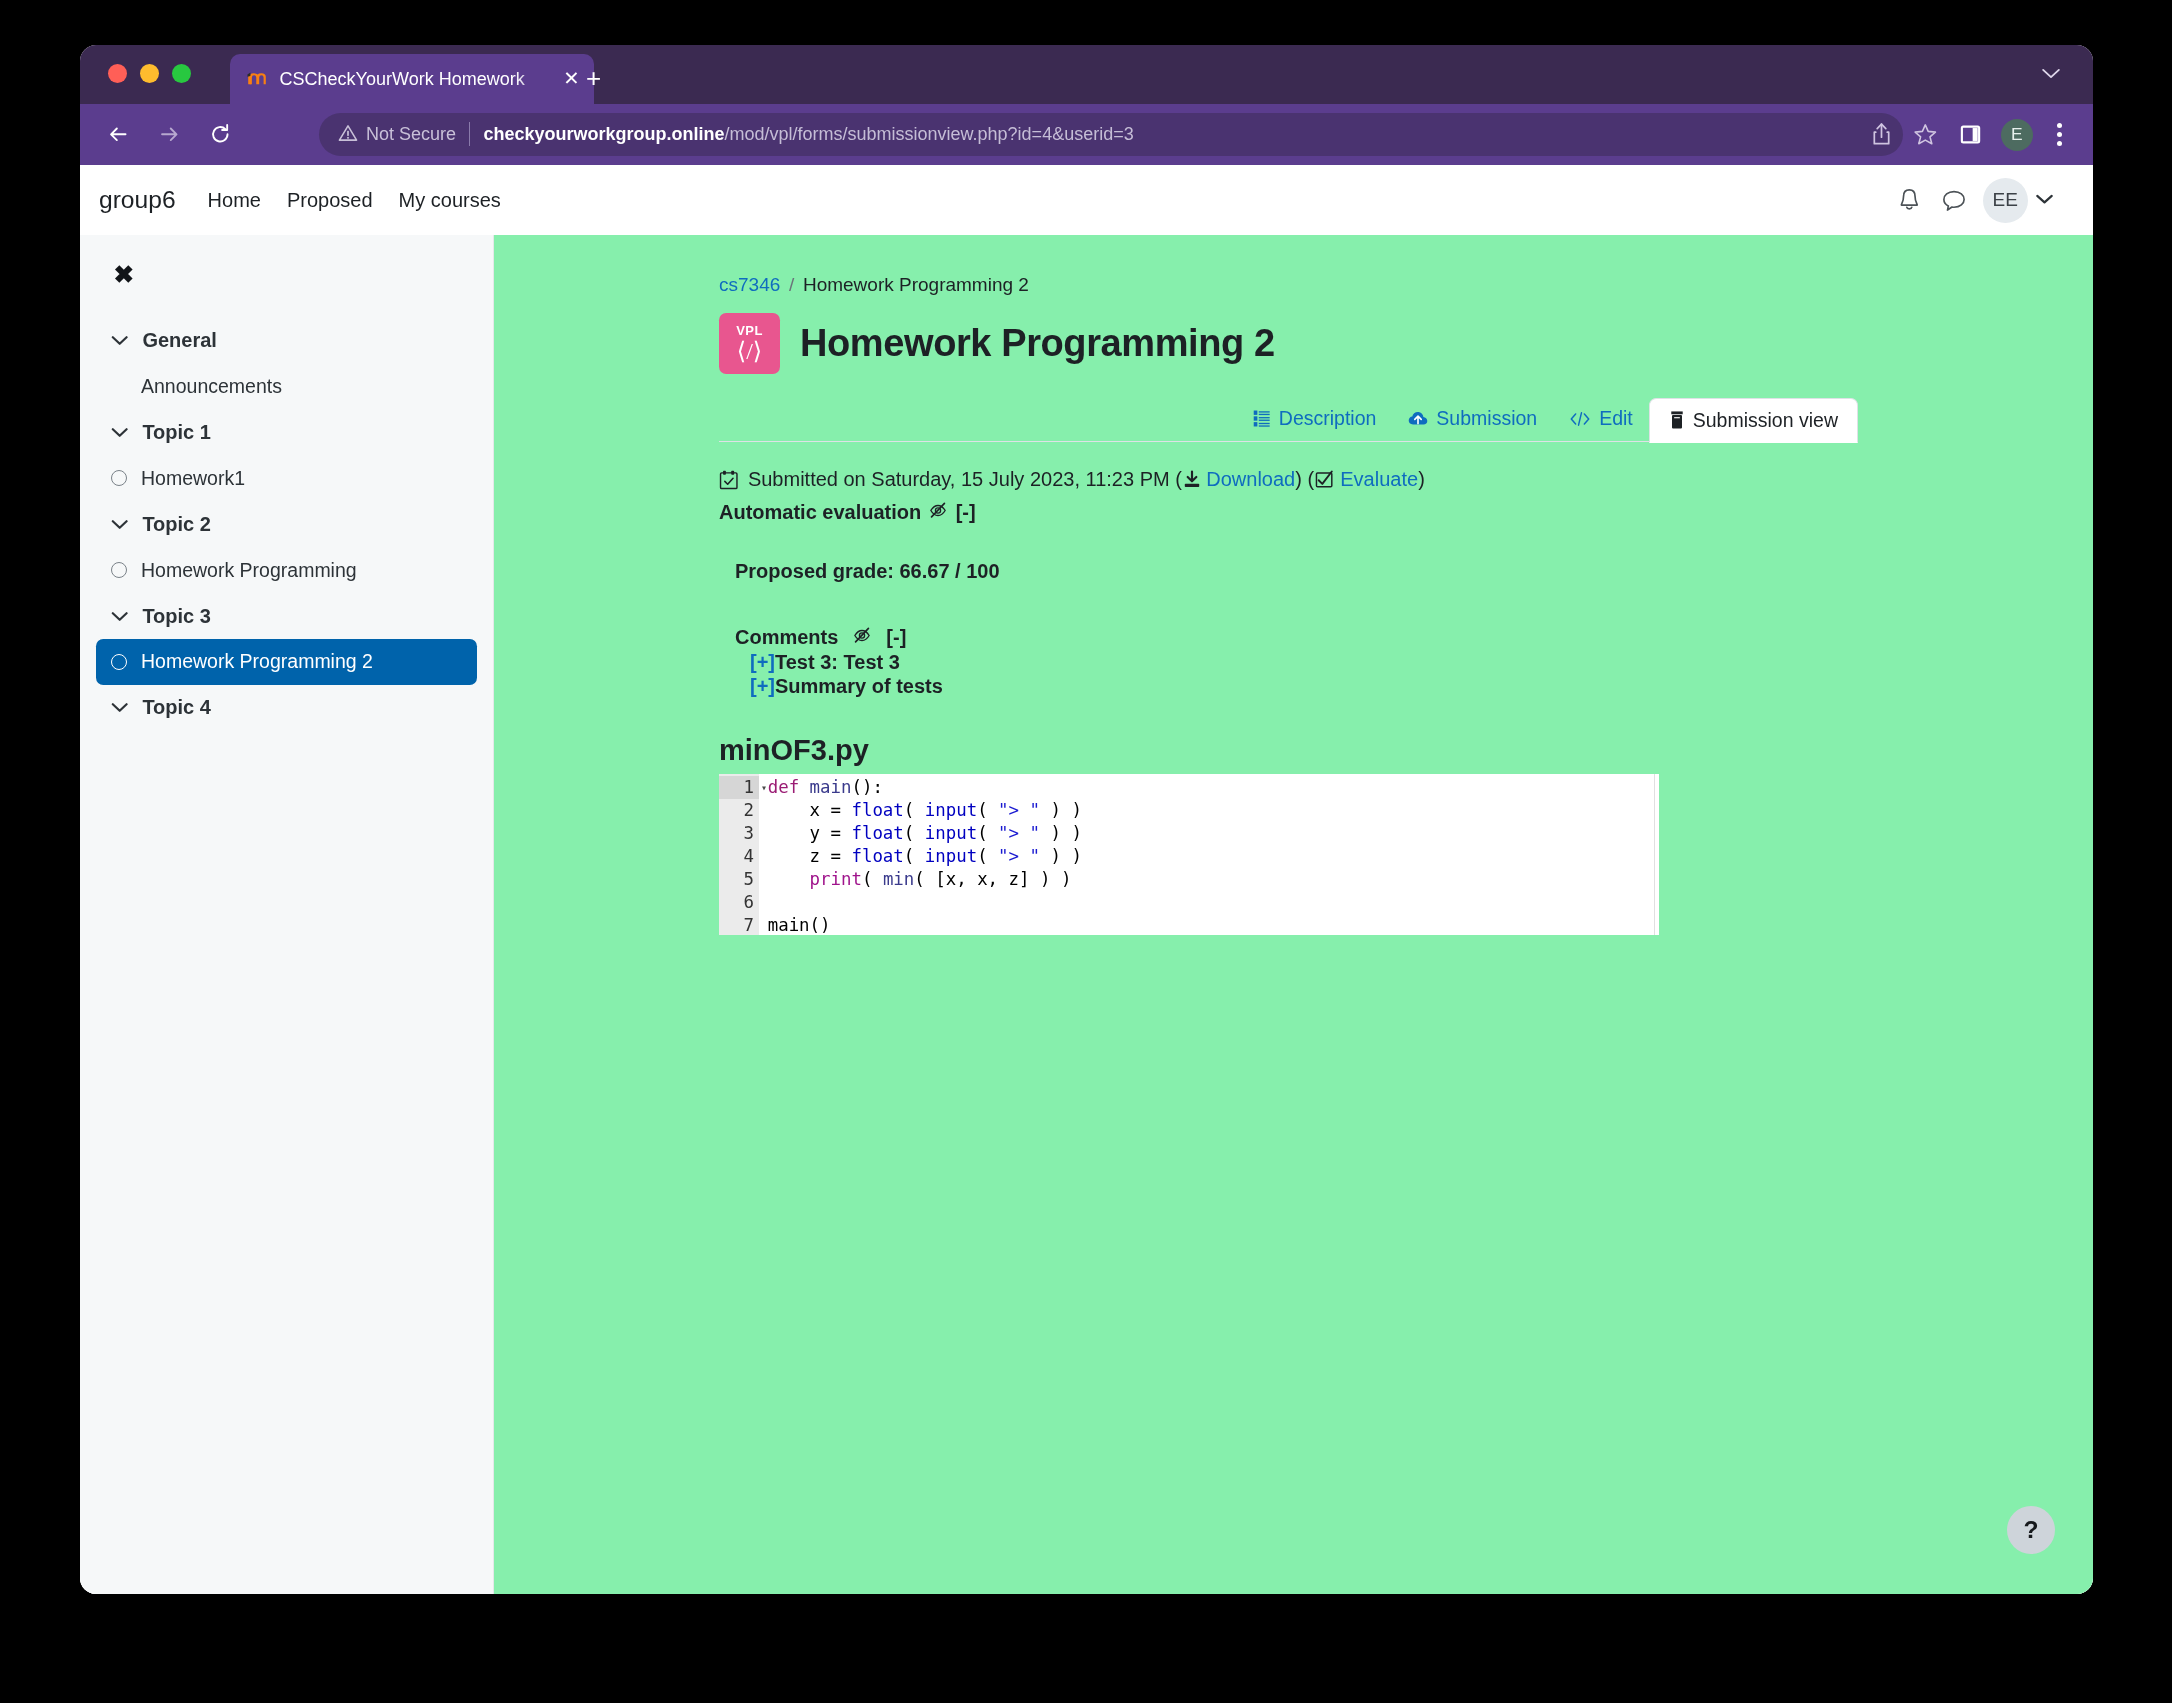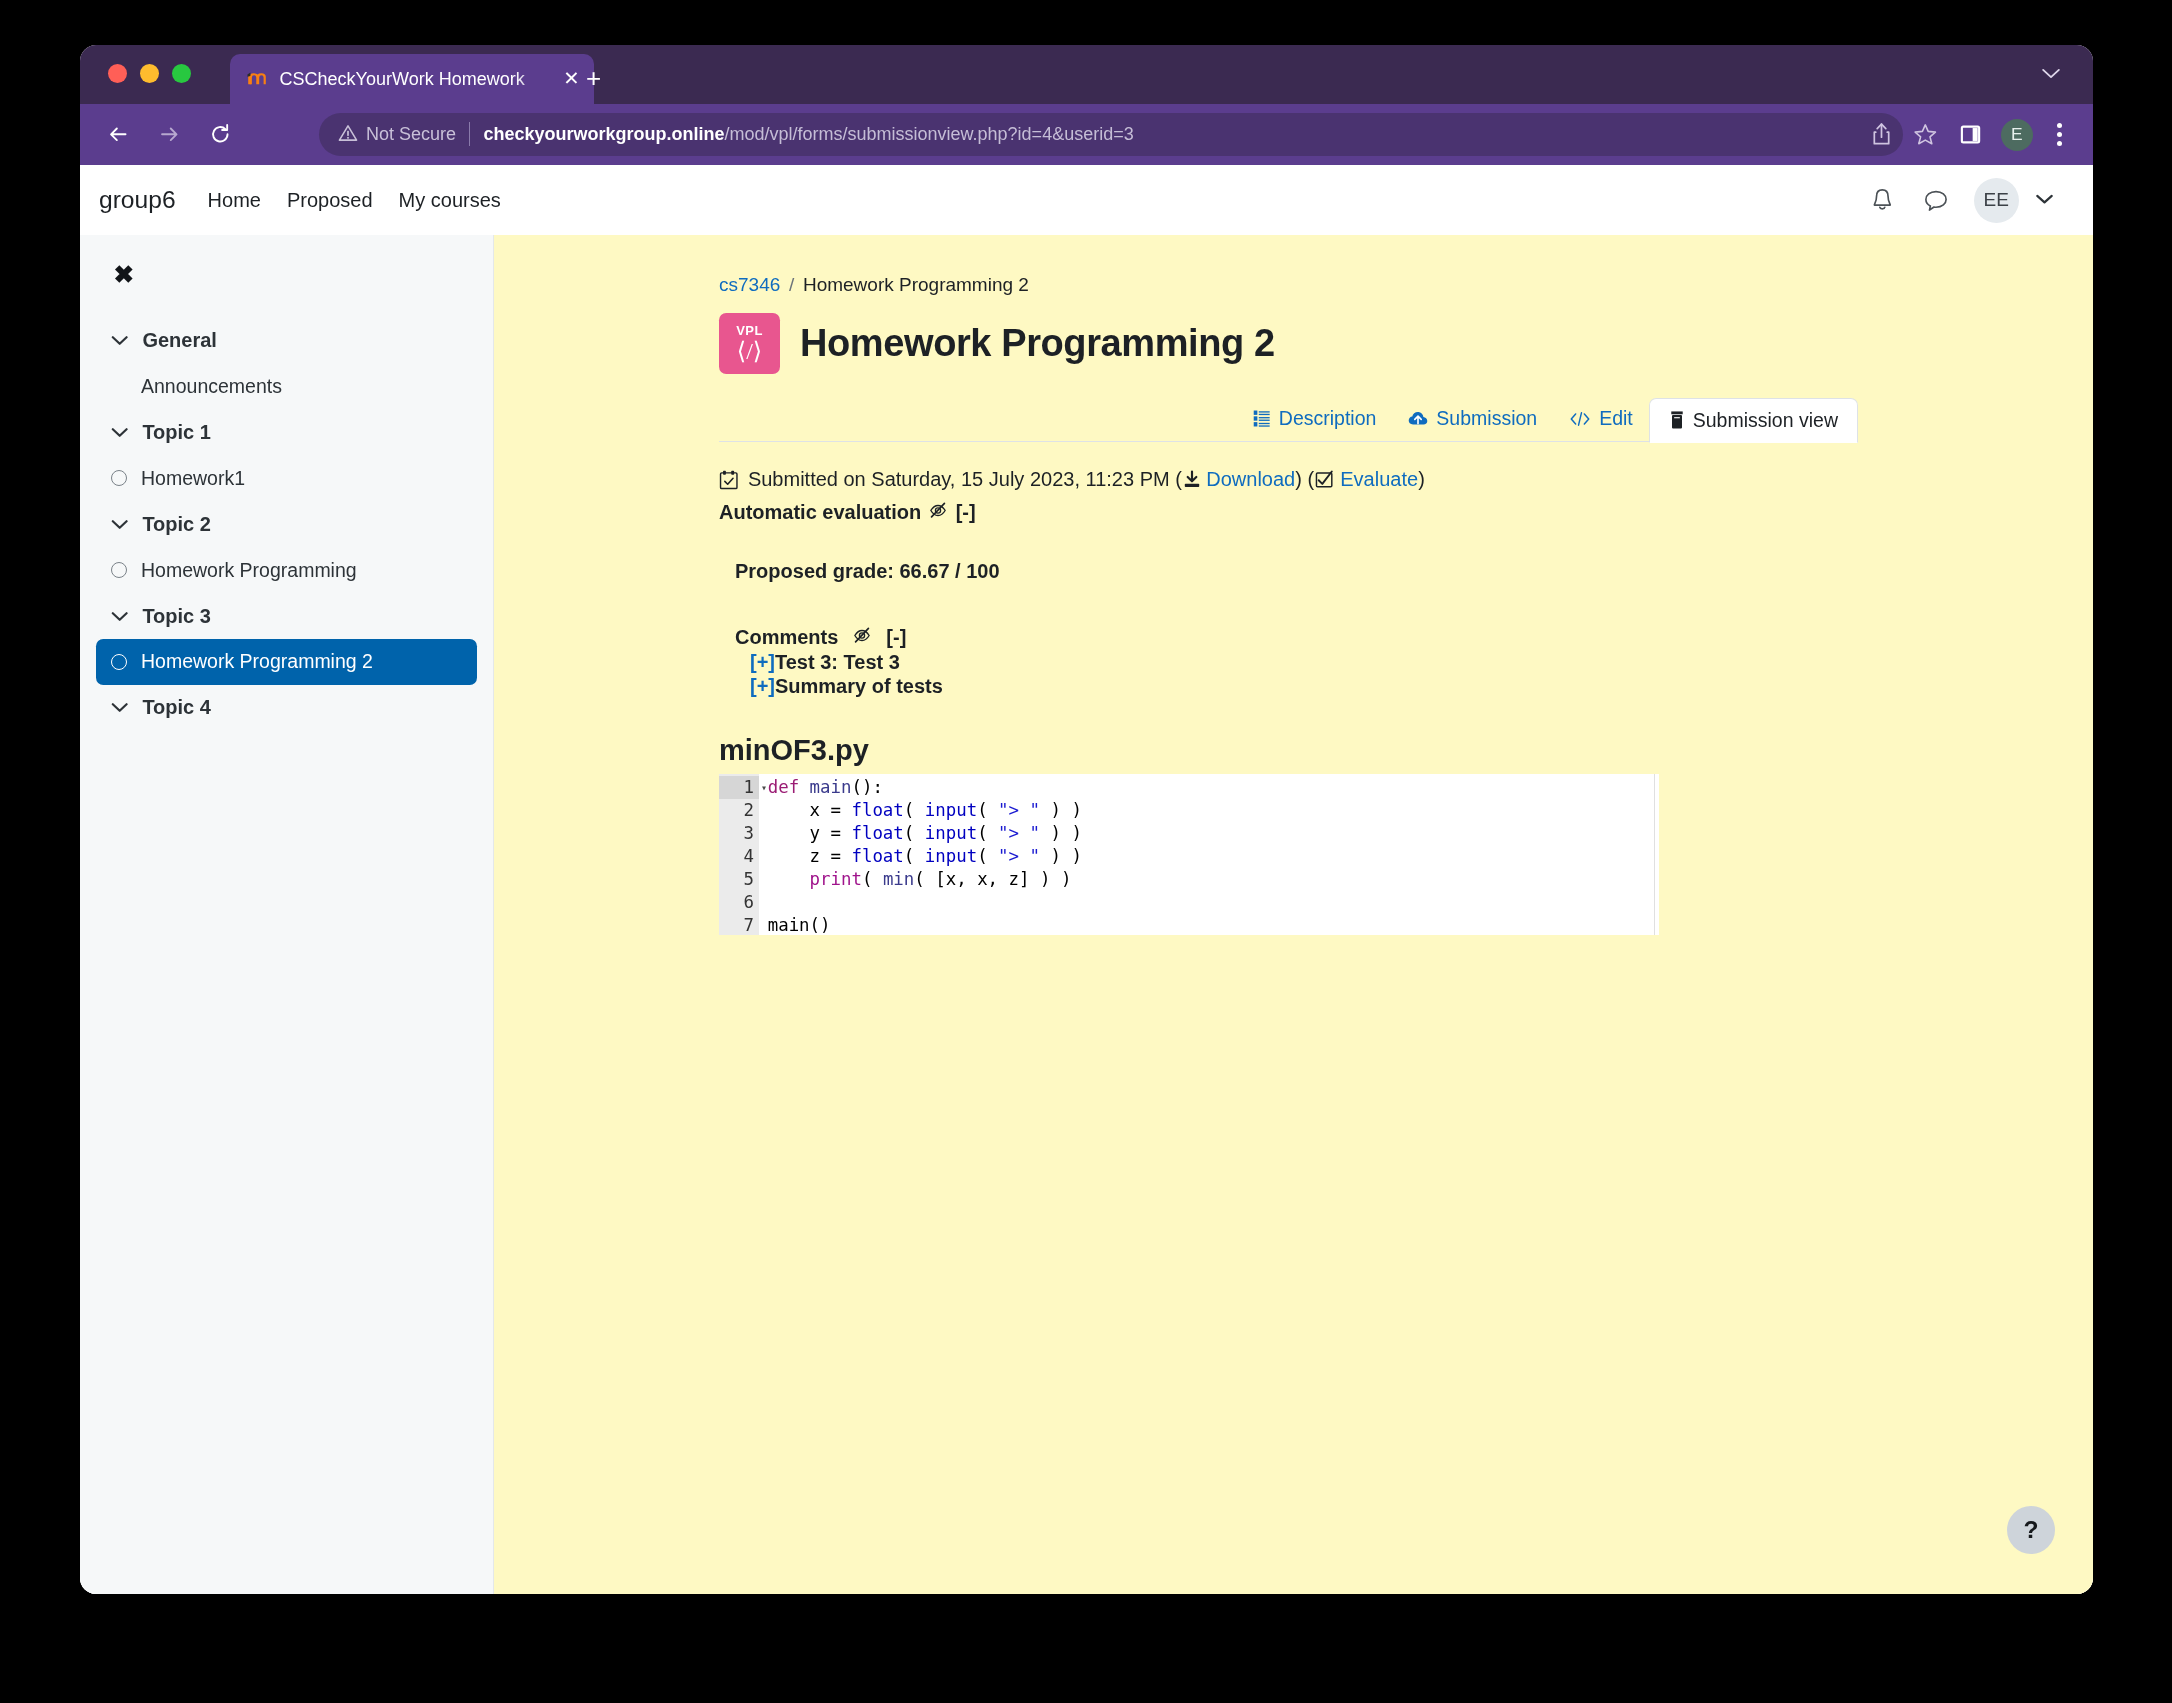--- a/index.html
+++ b/index.html
@@ -164,21 +164,21 @@
     cursor: pointer;
   }
   #primary-nav { display: flex; gap: 26px; }
   .primary-nav-item {
     font-size: 20px;
     color: #1d2125;
     cursor: pointer;
   }
   #navbar-right {
     position: absolute; right: 39px; top: 0; height: 70px;
-    display: flex; align-items: center; gap: 22px;
+    display: flex; align-items: center; gap: 13px;
   }
   .navbar-icon { width: 32px; height: 32px; display:flex; align-items:center; justify-content:center; cursor:pointer; }
   #user-avatar {
     width: 45px; height: 45px; border-radius: 50%;
     background: #e5eaee;
     color: #3c4147;
     display: flex; align-items: center; justify-content: center;
     font-size: 19px;
     cursor: pointer;
   }
@@ -228,21 +228,21 @@
   .ci-leaf .bullet.spacer { border: none; }
   .ci-leaf-label { font-size: 19.5px; color: #2d3338; }
   .ci-leaf.active { background: #0063ab; }
   .ci-leaf.active .ci-leaf-label { color: #ffffff; }
   .ci-leaf.active .bullet { border-color: #ffffff; }
 
   
   #main-region {
     flex: 1;
     position: relative;
-    background: #fef9c3;
+    background: #86efac;
     overflow: hidden;
   }
   #main-inner { padding: 39px 0 0 225px; }
 
   #breadcrumb { font-size: 19px; color: #1d2125; display: flex; align-items: baseline; gap: 8.7px; }
   #breadcrumb .crumb-link { color: #0f6cbf; cursor: pointer; }
   #breadcrumb .crumb-sep { color: #6a7279; }
   #breadcrumb .crumb-current { color: #1d2125; }
 
   #page-title-row {

